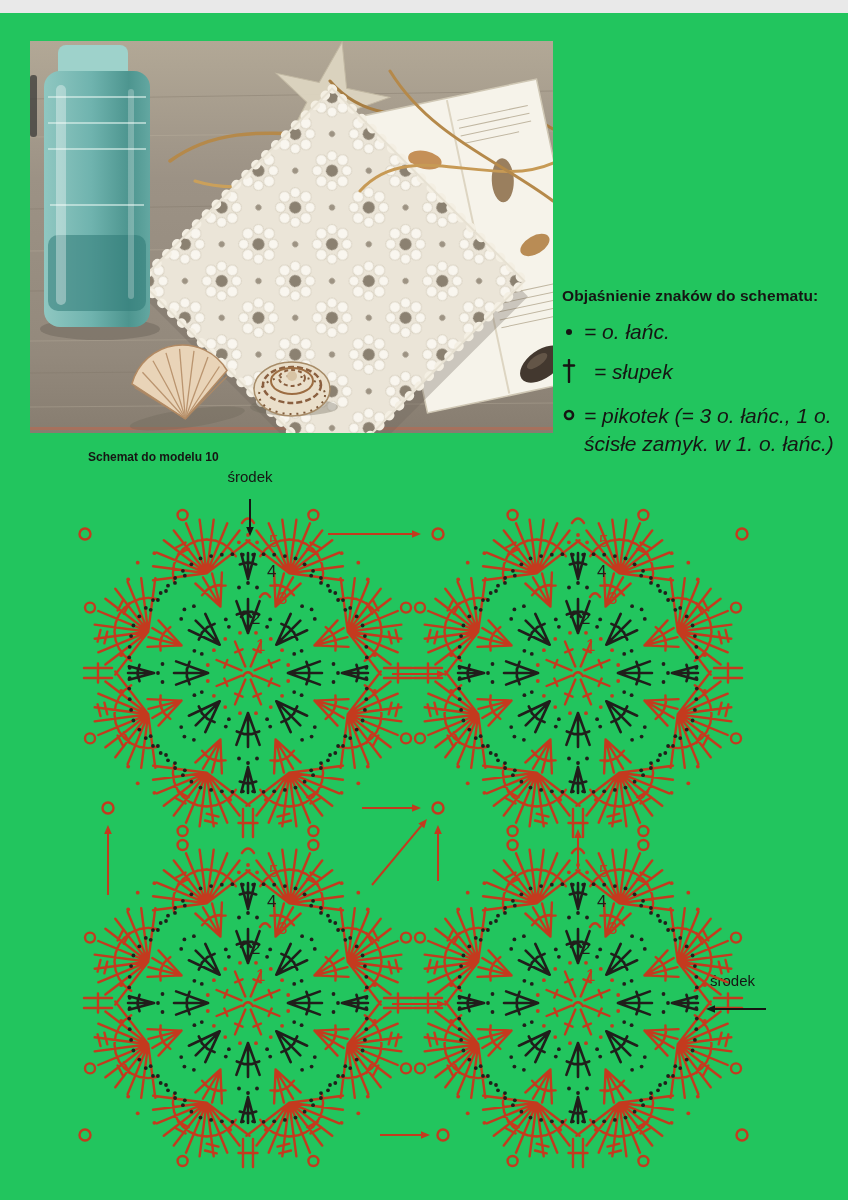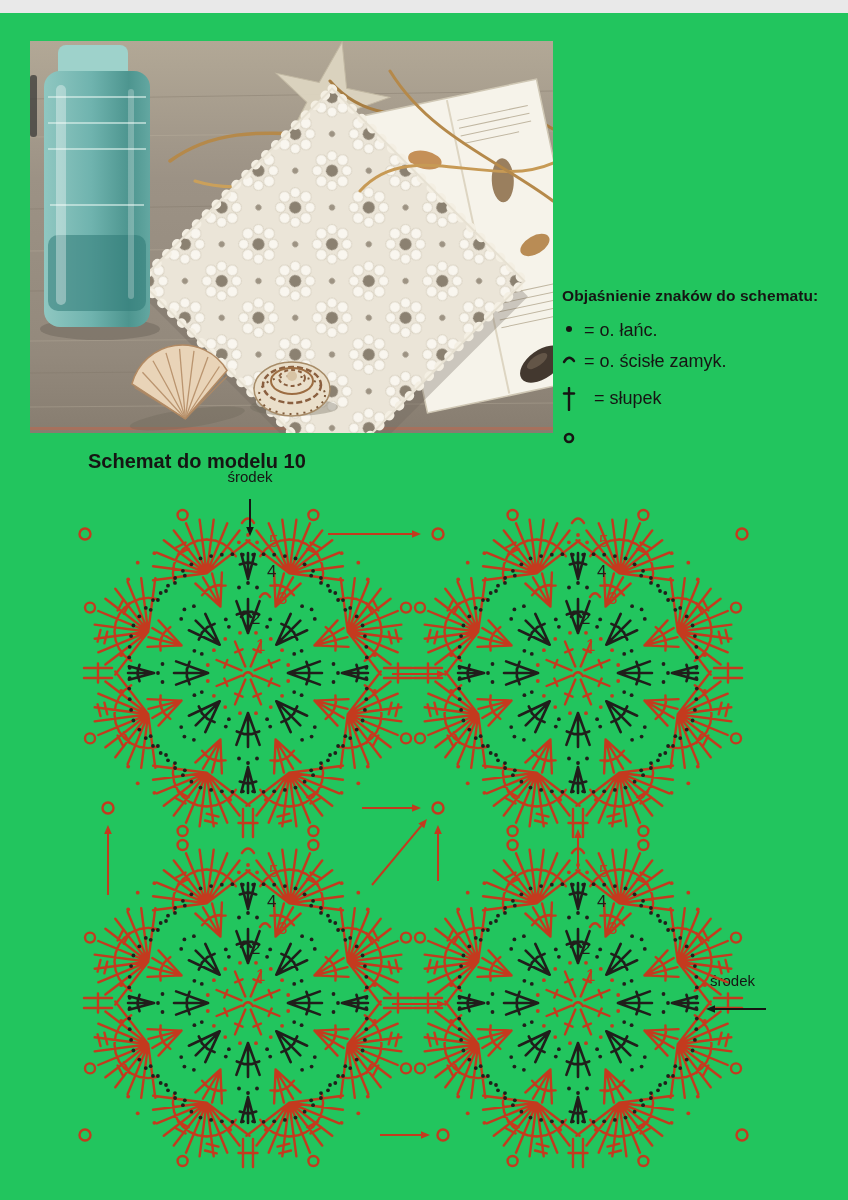--- a/index.html
+++ b/index.html
@@ -1,25 +1,25 @@
 <!DOCTYPE html>
 <html><head>
 <meta charset="utf-8">
 <style>
   html,body{margin:0;padding:0;background:#e9e9e9;}
   .page{position:relative;width:848px;height:1200px;margin:13px auto;background:#22c55e;
         font-family:"Liberation Sans",sans-serif;overflow:hidden;}
   .photo{position:absolute;left:30px;top:28px;width:523px;height:392px;}
   .legend{position:absolute;left:562px;top:274px;width:284px;color:#161513;}
   .legend-title{font-weight:bold;font-size:15.5px;margin-bottom:13px;letter-spacing:.1px;}
-  .legend-row{display:flex;align-items:flex-start;margin-bottom:6px;font-size:18px;line-height:1.35;}
+  .legend-row{display:flex;align-items:flex-start;margin-bottom:6px;font-size:21px;line-height:1.35;font-style:italic;}
   .legend-row .sym{width:22px;flex:0 0 22px;padding-top:1px;}
   .legend-row .lbl{width:252px;}
   .legend-row.space{margin-top:11px;margin-bottom:11px;justify-content:space-between;}
-  .heading{position:absolute;left:88px;top:437px;font-weight:bold;font-size:20px;color:#161513;}
+  .heading{position:absolute;left:88px;top:437px;font-weight:bold;font-size:12px;color:#161513;}
   .srodek-top{position:absolute;left:202px;top:455px;width:96px;text-align:center;font-size:15px;color:#161513;}
   .srodek-right{position:absolute;left:710px;top:959px;font-size:15px;color:#161513;}
   svg.chart{position:absolute;left:0;top:0;}
 </style>
 </head>
 <body>
 
 <div class="page">
 
   <svg class="photo" viewBox="0 0 523 392" width="523" height="392">
@@ -168,46 +168,39 @@
 
     <div class="legend-row">
       <span class="sym">
         <svg width="16" height="18" viewBox="0 0 16 18">
             <circle cx="7" cy="10" r="3" fill="#161513"></circle>
           </svg>
       </span>
       <span class="lbl">= o. łańc.</span>
     </div>
 
-    <div class="legend-row">
-      <span class="sym">
-        <svg width="16" height="18" viewBox="0 0 16 18">
-            <path d="M2,12 Q7,4 12,11" fill="none" stroke="#161513" stroke-width="2.4" stroke-linecap="round"></path>
-          </svg>
-      </span>
-      <span class="lbl">= o. ścisłe zamyk.</span>
-    </div>
 
 
     <div class="legend-row space">
       <span class="sym">
         <svg width="16" height="24" viewBox="0 0 16 24">
             <line x1="7" y1="1" x2="7" y2="23" stroke="#161513" stroke-width="2.4" stroke-linecap="round"></line>
             <line x1="2" y1="6.5" x2="12" y2="6.5" stroke="#161513" stroke-width="2.4" stroke-linecap="round"></line>
           </svg>
       </span>
       <span class="lbl">= słupek</span>
     </div>
 
     <div class="legend-row">
       <span class="sym">
         <svg width="16" height="18" viewBox="0 0 16 18">
             <circle cx="7" cy="9" r="4" fill="none" stroke="#161513" stroke-width="2.6"></circle>
           </svg>
       </span>
+      <span class="lbl">= pikotek (= 3 o. łańc., 1 o. ścisłe zamyk. w 1. o. łańc.)</span>
     </div>
   </div>
 
   <div class="heading">Schemat do modelu 10</div>
   <div class="srodek-top">środek</div>
   <div class="srodek-right">środek</div>
 
   <svg class="chart" width="848" height="1200" viewBox="0 0 848 1200">
       <g>
       <path d="M248 620L236.4 588.1M244.7 598.8L236.8 601.6M248 620L248 586M252.2 598.9L243.8 598.9M248 620L259.6 588.1M259.2 601.6L251.3 598.8M276.3 631.7L290.7 600.9M289 614.4L281.4 610.8M276.3 631.7L300.3 607.7M294.2 619.8L288.2 613.8M276.3 631.7L307.1 617.3M297.2 626.6L293.6 619M288 660L319.9 648.4M309.2 656.7L306.4 648.8M288 660L322 660M309.1 664.2L309.1 655.8M288 660L319.9 671.6M306.4 671.2L309.2 663.3M276.3 688.3L307.1 702.7M293.6 701L297.2 693.4M276.3 688.3L300.3 712.3M288.2 706.2L294.2 700.2M276.3 688.3L290.7 719.1M281.4 709.2L289 705.6M248 700L259.6 731.9M251.3 721.2L259.2 718.4M248 700L248 734M243.8 721.1L252.2 721.1M248 700L236.4 731.9M236.8 718.4L244.7 721.2M219.7 688.3L205.3 719.1M207 705.6L214.6 709.2M219.7 688.3L195.7 712.3M201.8 700.2L207.8 706.2M219.7 688.3L188.9 702.7M198.8 693.4L202.4 701M208 660L176.1 671.6M186.8 663.3L189.6 671.2M208 660L174 660M186.9 655.8L186.9 664.2M208 660L176.1 648.4M189.6 648.8L186.8 656.7M219.7 631.7L188.9 617.3M202.4 619L198.8 626.6M219.7 631.7L195.7 607.7M207.8 613.8L201.8 619.8M219.7 631.7L205.3 600.9M214.6 610.8L207 614.4M342 660L367.1 653.3M358.7 659.9L356.5 651.8M342 660L368 660M358.1 664.2L358.1 655.8M342 660L367.1 666.7M356.5 668.2L358.7 660.1M248 754L254.7 779.1M248.1 770.7L256.2 768.5M248 754L248 780M243.8 770.1L252.2 770.1M248 754L241.3 779.1M239.8 768.5L247.9 770.7M154 660L128.9 666.7M137.3 660.1L139.5 668.2M154 660L128 660M137.9 655.8L137.9 664.2M154 660L128.9 653.3M139.5 651.8L137.3 659.9M248 566L241.3 540.9M247.9 549.3L239.8 551.5M248 566L248 540M252.2 549.9L243.8 549.9M248 566L254.7 540.9M256.2 551.5L248.1 549.3M241 604Q246 596.5 251 604" stroke="#201e1b" stroke-width="2.6" fill="none" stroke-linecap="round"></path>

